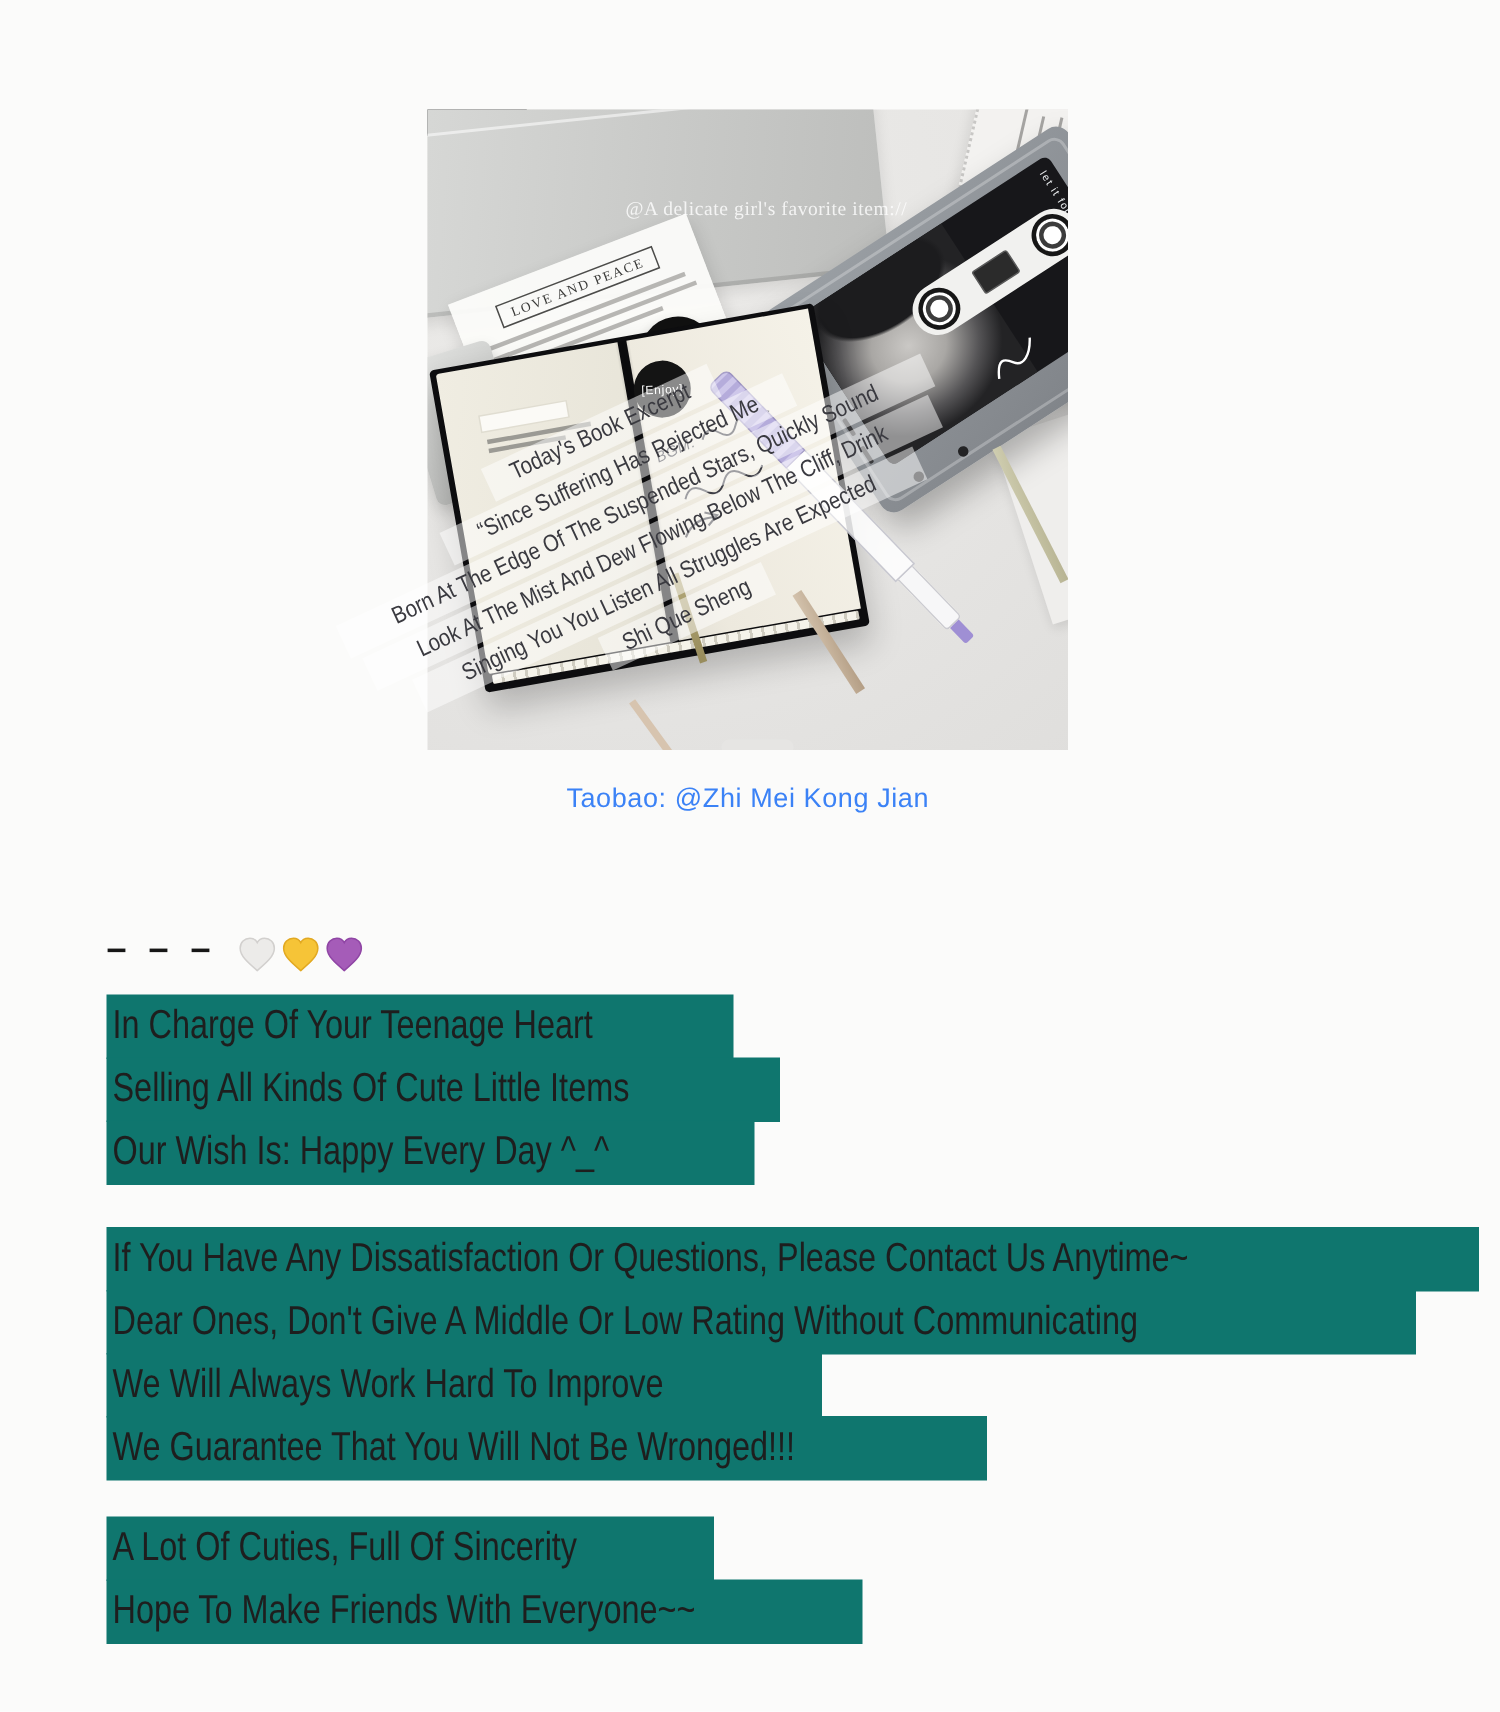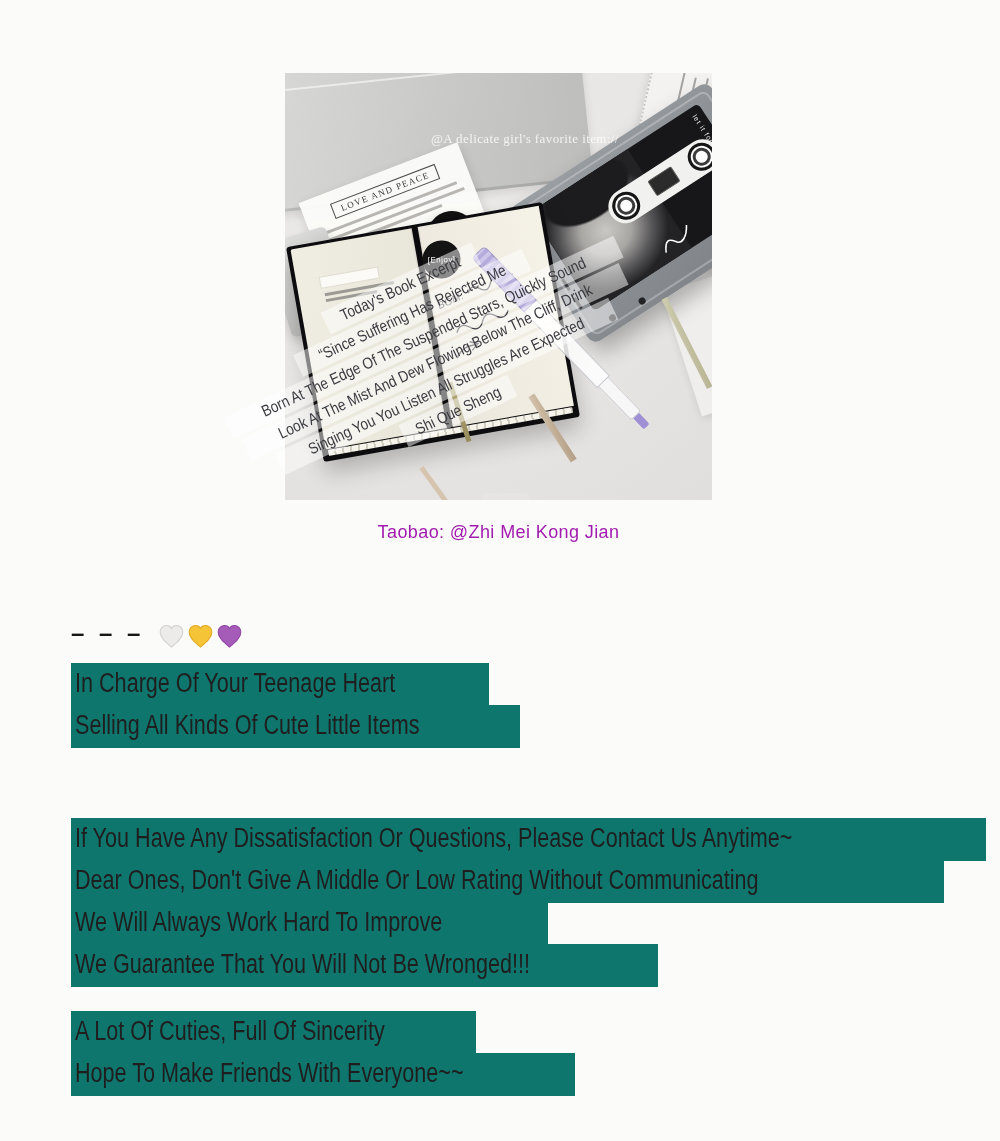--- a/index.html
+++ b/index.html
@@ -84,33 +84,33 @@
            border:1px solid rgba(150,150,165,.5);border-top:none;}
   .pen-tipbody{position:static;display:block;height:46px;width:12px;margin:0 auto;background:rgba(250,250,252,.85);
                border:1px solid rgba(150,150,160,.45);border-top:none;border-radius:0 0 3px 3px;}
   .pen-nib{position:static;display:block;height:15px;width:8px;margin:0 auto;background:#9f8fd4;border-radius:0 0 2px 2px;}
 
   .ribbon{left:172px;top:308px;width:5px;height:62px;transform:rotate(-18deg);background:linear-gradient(#b3a878,#988c5c);}
   .stickA{left:264px;top:316px;width:7px;height:78px;transform:rotate(-33deg);background:linear-gradient(100deg,#d4c3ad,#b39d84);}
   .stickB{left:399px;top:220px;width:6px;height:100px;transform:rotate(-27deg);background:linear-gradient(100deg,#cfcdb0,#b7b392);}
   .stickC{left:148px;top:390px;width:5px;height:48px;transform:rotate(-36deg);background:#d7c4af;}
 
-  .watermark{left:146px;top:58px;font-family:"Liberation Serif",serif;font-size:13px;letter-spacing:.4px;
+  .watermark{left:132px;top:58px;font-family:"Liberation Serif",serif;font-size:13px;letter-spacing:.4px;
              color:rgba(255,255,255,.8);white-space:nowrap;}
 
   
   .overlay-block{position:absolute;left:180px;top:270px;width:500px;transform:rotate(-25deg);
                  text-align:center;z-index:5;pointer-events:none;}
   .oline{margin-bottom:3px;line-height:24px;white-space:nowrap;}
   .obox{display:inline-block;background:rgba(255,255,255,.5);padding:0 6px;}
   .ocond{display:inline-block;transform:scaleX(.85);transform-origin:50% 50%;font-size:16px;color:#3a3a40;}
 
   
   .caption{position:absolute;left:285px;top:519px;width:427px;text-align:center;font-size:18px;
-           color:#a21caf;letter-spacing:.4px;line-height:26px;}
+           color:#3b82f6;letter-spacing:.4px;line-height:26px;}
 
   
   .divider-row{position:absolute;left:71px;top:620px;height:32px;display:flex;align-items:center;}
   .dashes{font-size:24px;font-weight:700;letter-spacing:4px;color:#161616;margin-right:14px;margin-top:-6px;}
   .heart{width:27px;height:27px;margin-right:2px;}
 
   
   .group{position:absolute;left:71px;}
   #group-intro{top:663px;}
   #group-service{top:818px;}
@@ -243,20 +243,23 @@
     </svg>
   </div>
 
   <div class="group" id="group-intro">
     <div class="line">
         <span class="box"><span class="cond">In Charge Of Your Teenage Heart</span></span>
       </div>
     <div class="line">
         <span class="box"><span class="cond">Selling All Kinds Of Cute Little Items</span></span>
       </div>
+    <div class="line">
+        <span class="box"><span class="cond">Our Wish Is: Happy Every Day  ^_^</span></span>
+      </div>
   </div>
 
   <div class="group" id="group-service">
     <div class="line">
         <span class="box"><span class="cond">If You Have Any Dissatisfaction Or Questions, Please Contact Us Anytime~</span></span>
       </div>
     <div class="line">
         <span class="box"><span class="cond">Dear Ones, Don't Give A Middle Or Low Rating Without Communicating</span></span>
       </div>
     <div class="line">

